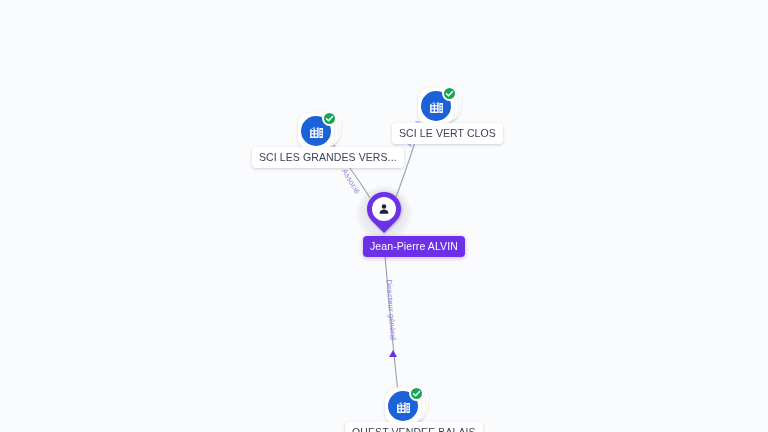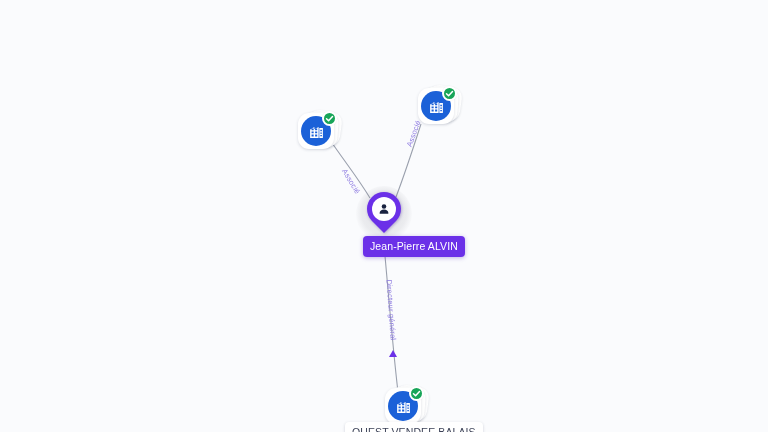--- a/index.html
+++ b/index.html
@@ -149,37 +149,39 @@
         <path d="M3 21V9.2l6-3.4v3.1l6-3.4V21H3zm2-2h3v-2.6H5V19zm0-4.4h3V12H5v2.6zm0-4.4h3V7.6H5V10zm5 8.8h3v-2.6h-3V19zm0-4.4h3V12h-3v2.6zm0-4.4h3V7.6h-3V10z"></path>
         <path d="M16 21V7h5v14h-5zm1.4-2.2h2.2v-1.9h-2.2v1.9zm0-3.6h2.2v-1.9h-2.2v1.9zm0-3.6h2.2V9.7h-2.2v1.9z"></path>
       </svg>
     </div>
     <div class="verified-badge">
       <svg width="9" height="9" viewBox="0 0 24 24" fill="none" stroke="#ffffff" stroke-width="4" stroke-linecap="round" stroke-linejoin="round">
         <polyline points="4,12.5 9.5,18 20,6.5"></polyline>
       </svg>
     </div>
   </div>
+  <div class="node-label" style="left:252px; top:147px;">SCI LES GRANDES VERS...</div>
 
   <div class="node company-node" style="left:417px; top:85px;">
     <div class="stack-card c3"></div>
     <div class="stack-card c2"></div>
     <div class="stack-card c1"></div>
     <div class="company-circle">
       <svg width="17" height="17" viewBox="0 0 24 24" fill="#ffffff">
         <path d="M3 21V9.2l6-3.4v3.1l6-3.4V21H3zm2-2h3v-2.6H5V19zm0-4.4h3V12H5v2.6zm0-4.4h3V7.6H5V10zm5 8.8h3v-2.6h-3V19zm0-4.4h3V12h-3v2.6zm0-4.4h3V7.6h-3V10z"></path>
         <path d="M16 21V7h5v14h-5zm1.4-2.2h2.2v-1.9h-2.2v1.9zm0-3.6h2.2v-1.9h-2.2v1.9zm0-3.6h2.2V9.7h-2.2v1.9z"></path>
       </svg>
     </div>
     <div class="verified-badge">
       <svg width="9" height="9" viewBox="0 0 24 24" fill="none" stroke="#ffffff" stroke-width="4" stroke-linecap="round" stroke-linejoin="round">
         <polyline points="4,12.5 9.5,18 20,6.5"></polyline>
       </svg>
     </div>
   </div>
+  <div class="node-label" style="left:392px; top:123px;">SCI LE VERT CLOS</div>
 
   <div class="node person-node" style="left:356px; top:186px;">
     <div class="person-halo"></div>
     <div class="person-pin">
       <div class="person-inner">
         <svg width="14" height="14" viewBox="0 0 24 24" fill="#1a2340">
           <circle cx="12" cy="7.6" r="3.9"></circle>
           <path d="M12 13c-4.1 0-7.4 2.4-7.4 5.4V20h14.8v-1.6c0-3-3.3-5.4-7.4-5.4z"></path>
         </svg>
       </div>

